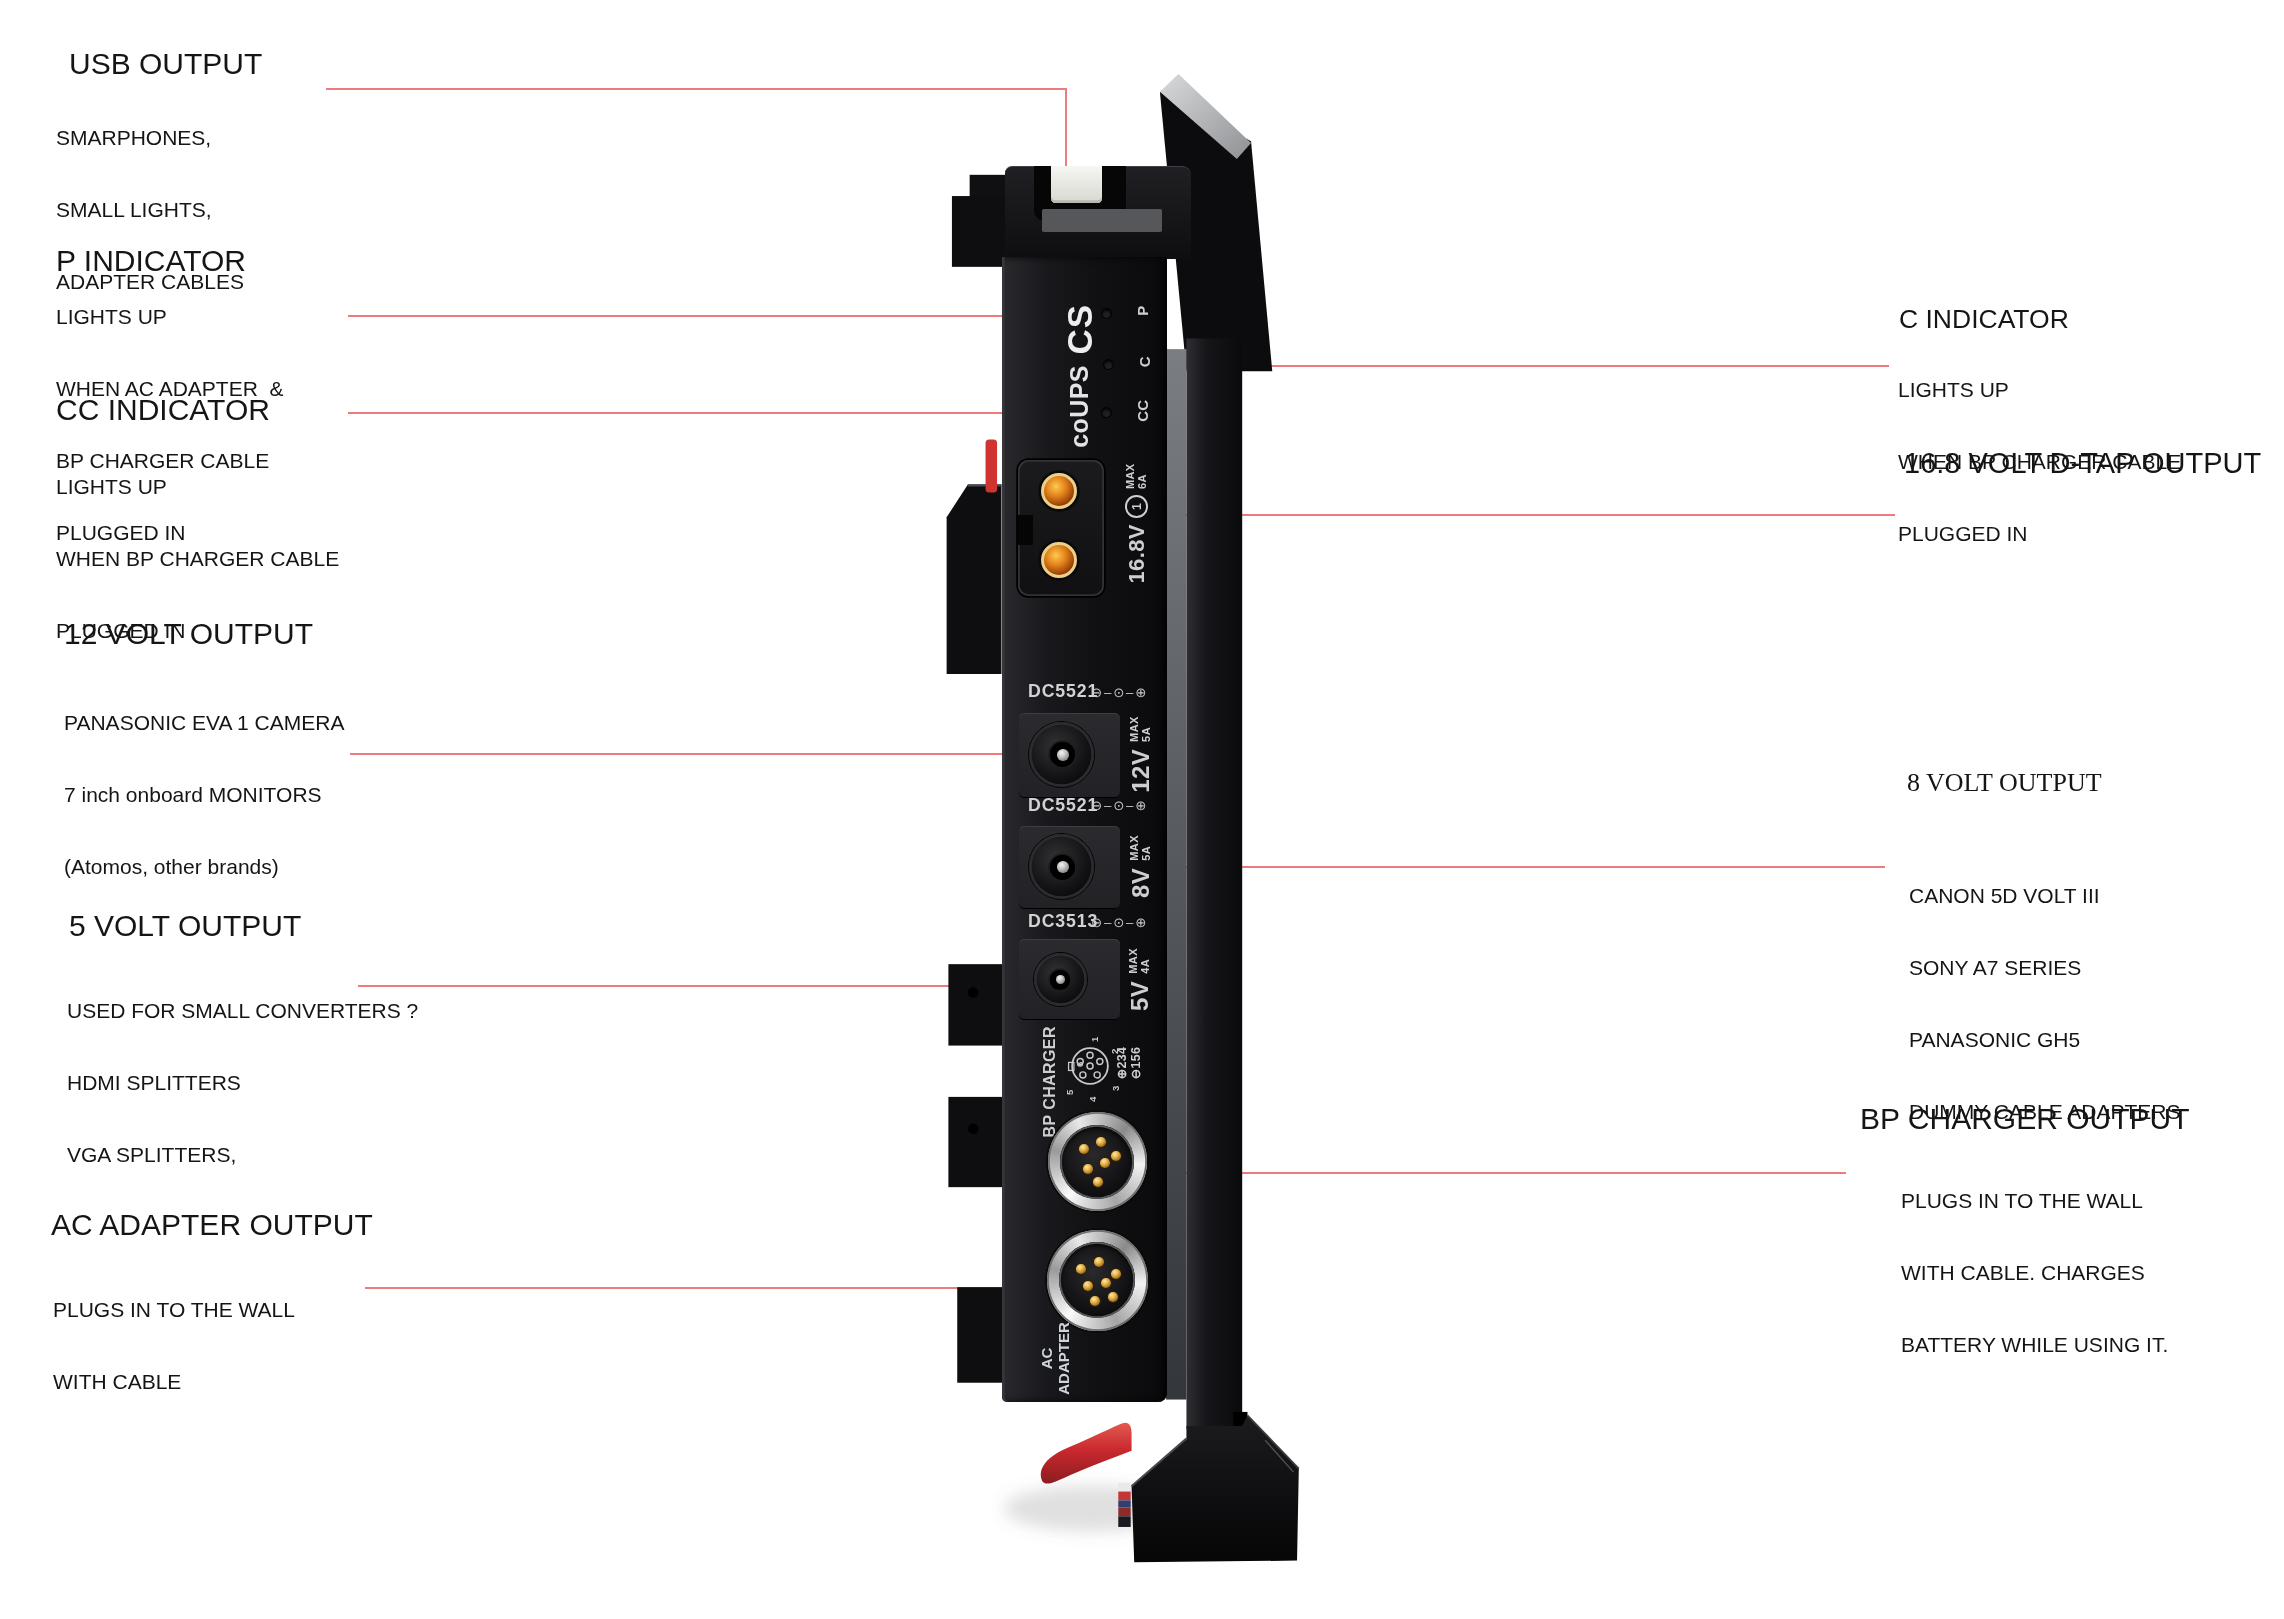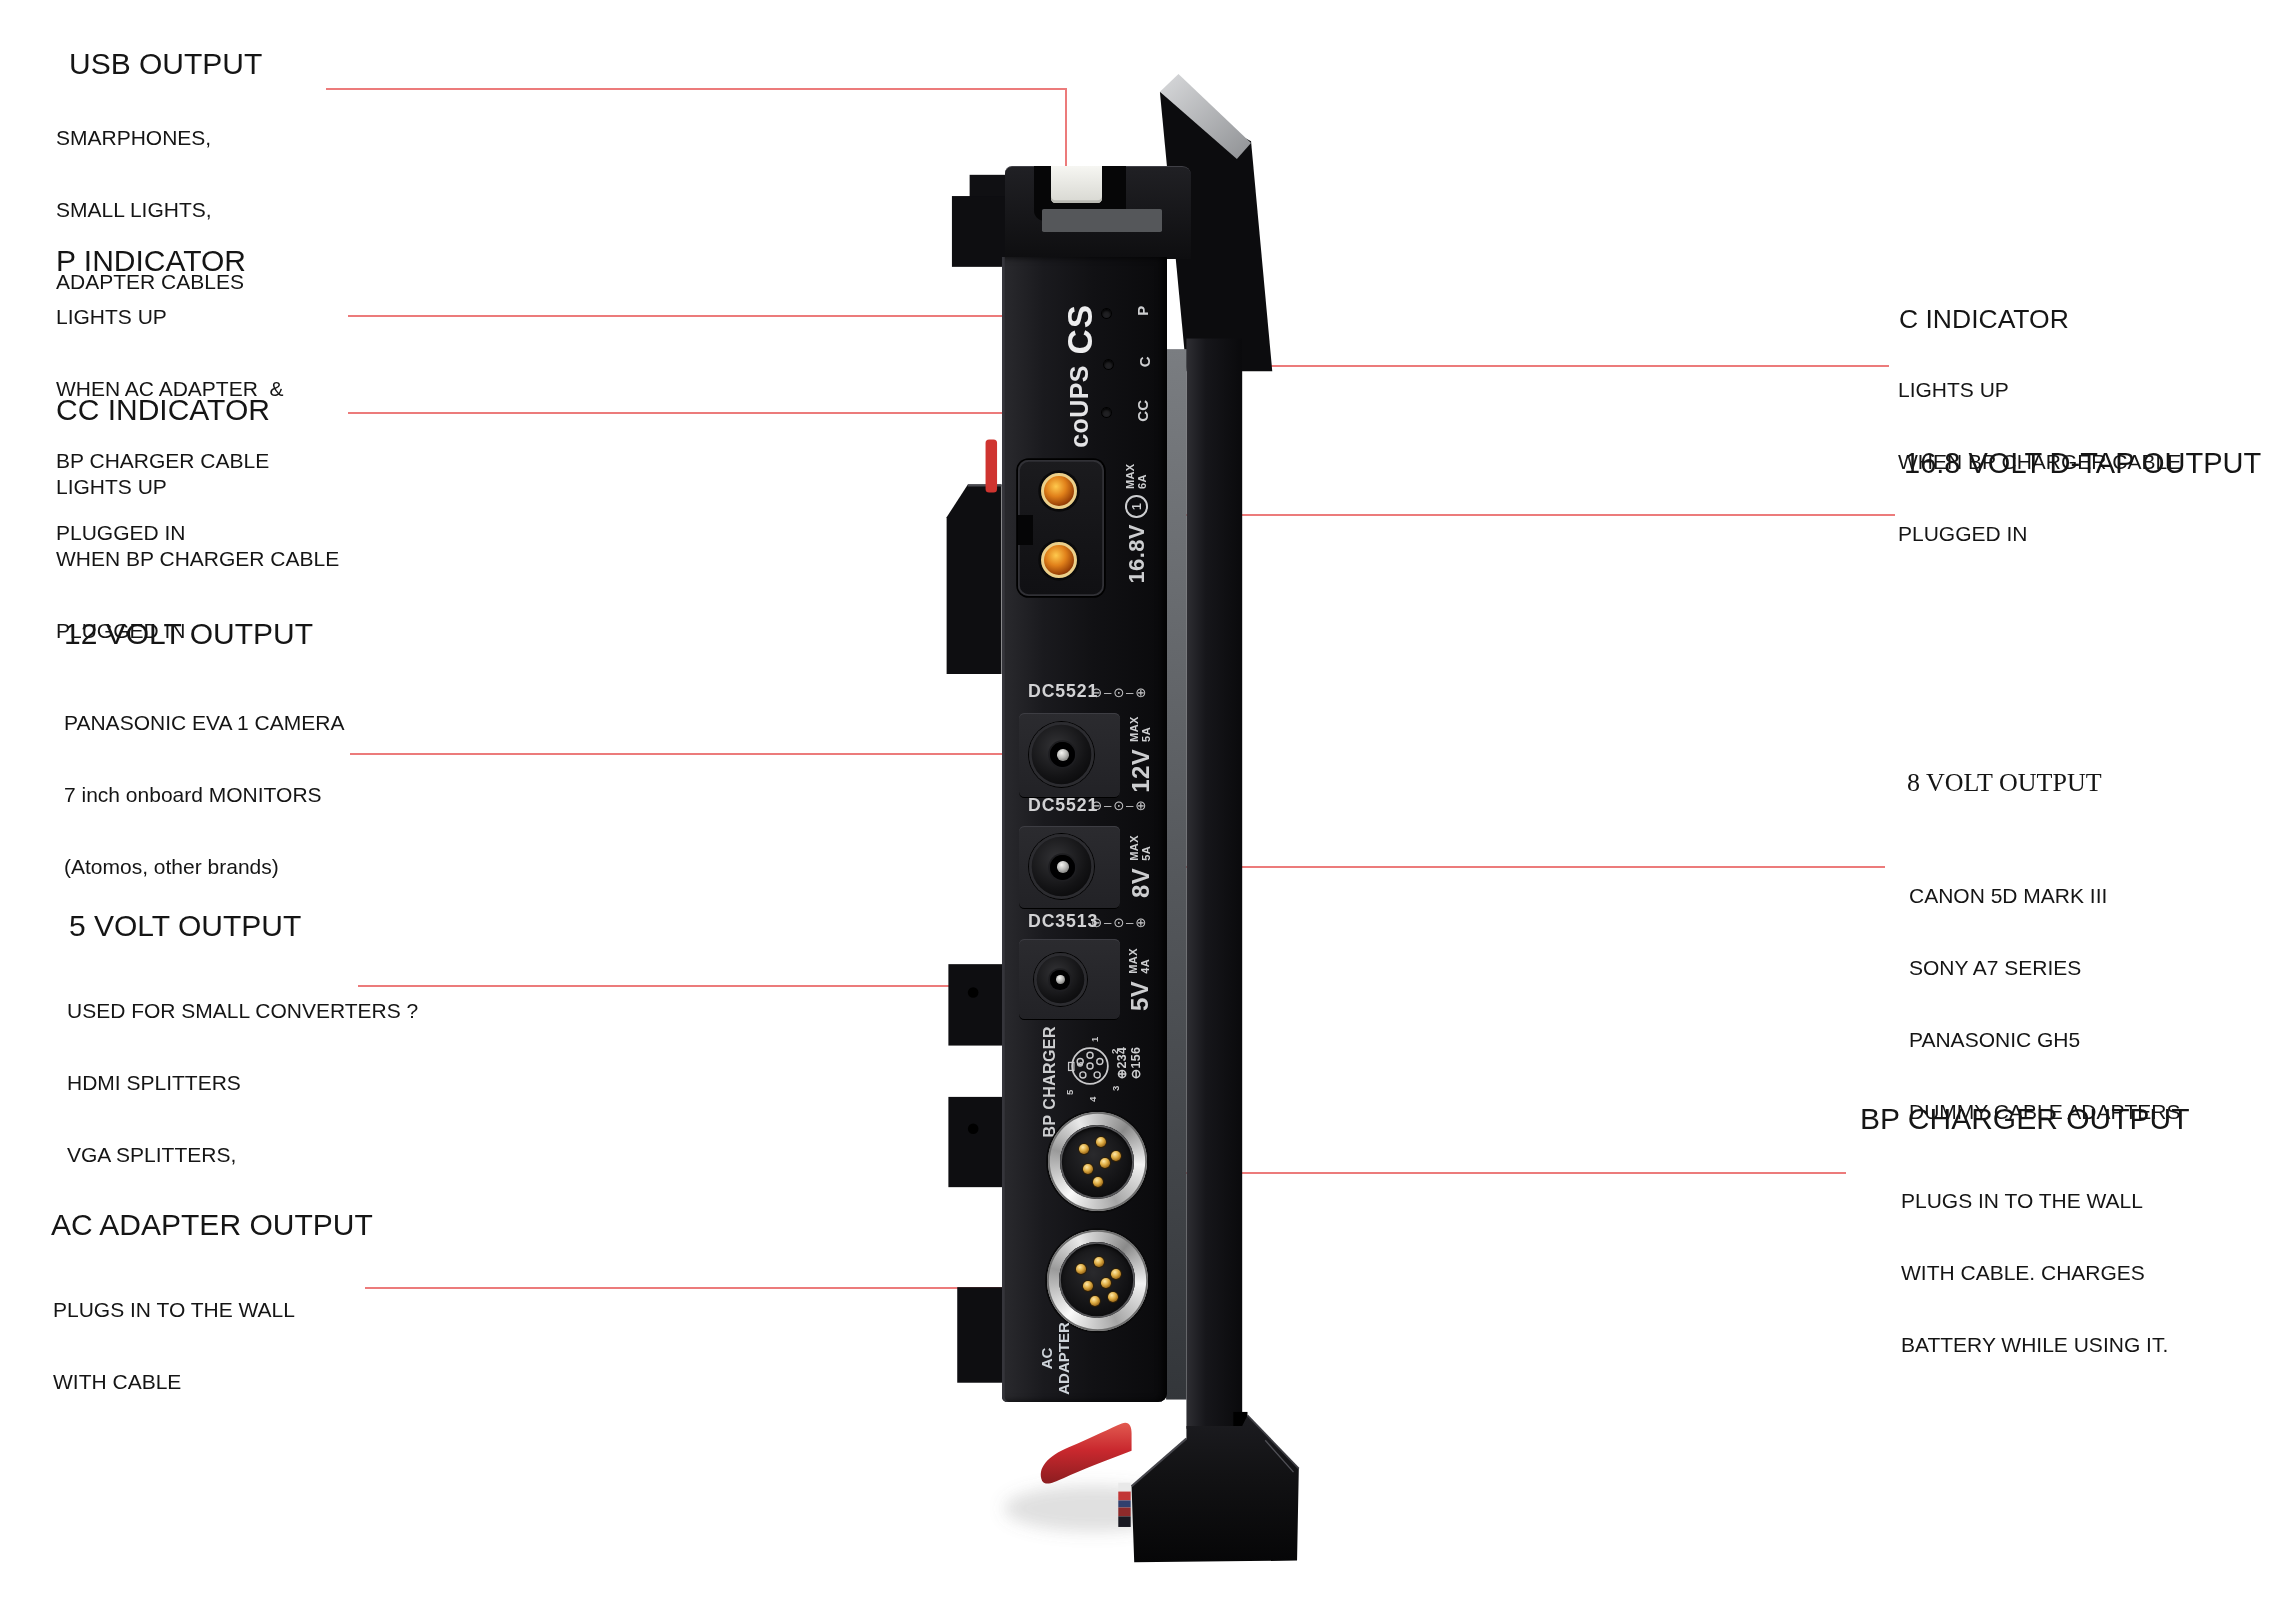--- a/index.html
+++ b/index.html
@@ -91,21 +91,21 @@
   <div class="lines" style="left:1898px;top:330px;">
     <div>LIGHTS UP</div>
     <div>WHEN BP CHARGER CABLE</div>
     <div>PLUGGED IN</div>
   </div>
 
   <div class="title" style="left:1904px;top:446px;font-size:29px;">16.8 VOLT D-TAP OUTPUT</div>
 
   <div class="title" style="left:1907px;top:766px;font-size:26px;font-family:Liberation Serif, serif;">8 VOLT OUTPUT</div>
   <div class="lines" style="left:1909px;top:836px;">
-    <div>CANON 5D MARK III</div>
+    <div>CANON 5D VOLT III</div>
     <div>SONY A7 SERIES</div>
     <div>PANASONIC GH5</div>
     <div>DUMMY CABLE ADAPTERS</div>
   </div>
 
   <div class="title" style="left:1860px;top:1102px;">BP CHARGER OUTPUT</div>
   <div class="lines" style="left:1901px;top:1141px;">
     <div>PLUGS IN TO THE WALL</div>
     <div>WITH CABLE. CHARGES</div>
     <div>BATTERY WHILE USING IT.</div>

